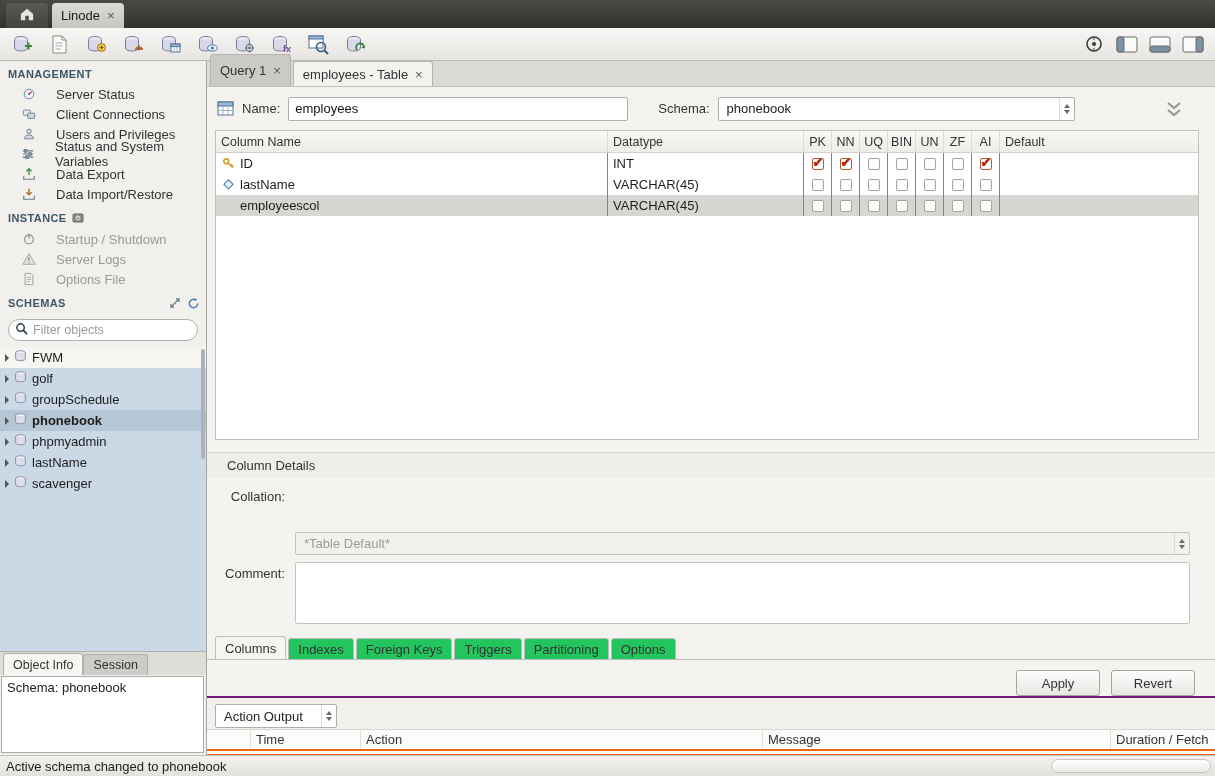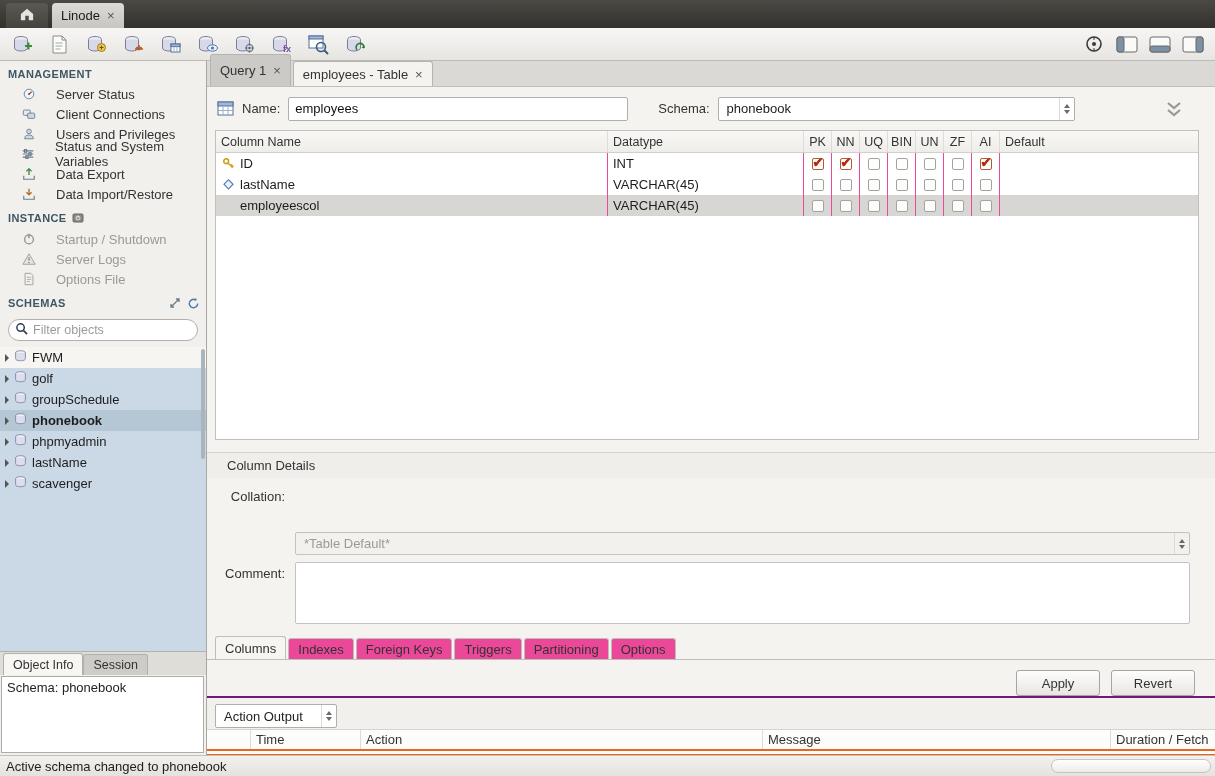--- a/index.html
+++ b/index.html
@@ -81,21 +81,21 @@
   .cb.on { border-color:#b05a36; }
   .cb.on::after { content:"✔"; position:absolute; left:0px; top:-4px; font-size:13px; font-weight:bold; color:#b6270e; }
 
   .cd-head { margin:12px -16px 0 -8px; height:26px; background:#efeeeb; border-top:1px solid #d4d2ce; display:flex; align-items:center; padding-left:20px; font-size:13px; color:#333; flex:none; }
   .form-row { display:flex; margin-top:7px; }
   .form-label { width:80px; text-align:right; padding-right:10px; font-size:13px; color:#333; line-height:23px; flex:none; }
   .collation { width:895px; height:23px; background:#f3f1ee; border:1px solid #c5c3bf; border-radius:2px; color:#9c9a96; font-size:13px; display:flex; align-items:center; padding-left:8px;margin-top:47px; }
   .comment-area { width:895px; height:62px; background:#fff; border:1px solid #c5c3bf; border-radius:2px; resize:none; outline:none; font-size:13px; padding:4px 6px; }
 
   .et-tabs { display:flex; align-items:flex-end; height:25px; margin:11px -16px 0 -8px; padding-left:8px; gap:2px; border-bottom:1px solid #bfbdb9; flex:none; }
-  .et-tab { height:21px; padding:0 9px; display:flex; align-items:center; font-size:13px; color:#333; background:#ec4899; border:1px solid #bfbdb9; border-bottom:none; border-radius:3px 3px 0 0; }
+  .et-tab { height:21px; padding:0 9px; display:flex; align-items:center; font-size:13px; color:#333; background:#22c55e; border:1px solid #bfbdb9; border-bottom:none; border-radius:3px 3px 0 0; }
   .et-tab.active { background:#f6f5f2; height:23px; }
   .btn-row { display:flex; justify-content:flex-end; gap:11px; padding:10px 4px 0 0; }
   .btn { min-width:84px; height:26px; background:linear-gradient(#fdfdfc,#e8e6e3); border:1px solid #a7a5a1; border-radius:3px; font-size:13px; color:#333; display:flex; align-items:center; justify-content:center; }
 
   .out { flex:1; background:#f1f0ed; border-top:2px solid #701a75; display:flex; flex-direction:column; padding-top:6px; min-height:0; }
   .out-select { margin-left:8px; width:122px; flex:none; }
   .out-table { margin-top:auto; }
   .out-head { display:flex; height:20px; background:#fcfcfb; border-top:1px solid #d6d4d0; font-size:13px; color:#333; }
   .out-head .g-cell { border-right:1px solid #dedcd8; }
   .oc-lead { width:44px; }

